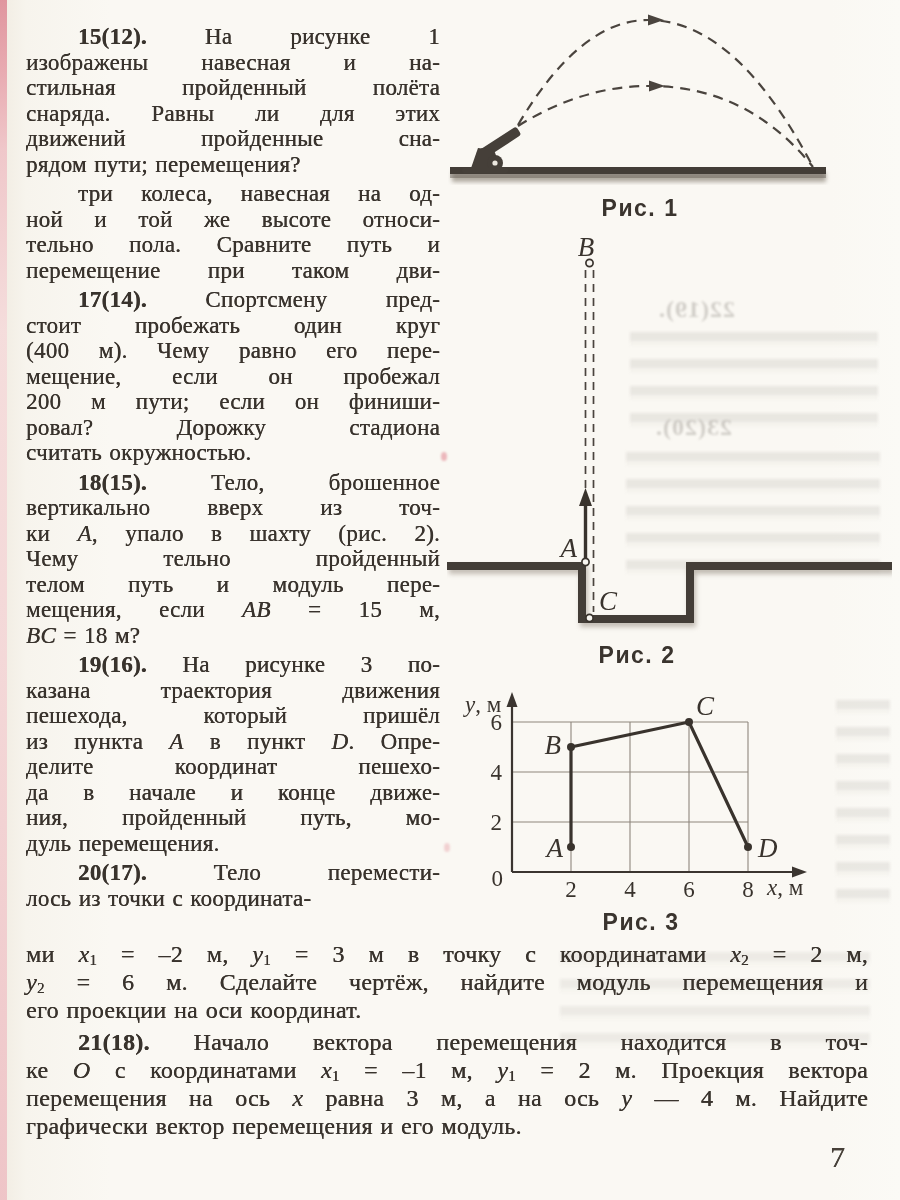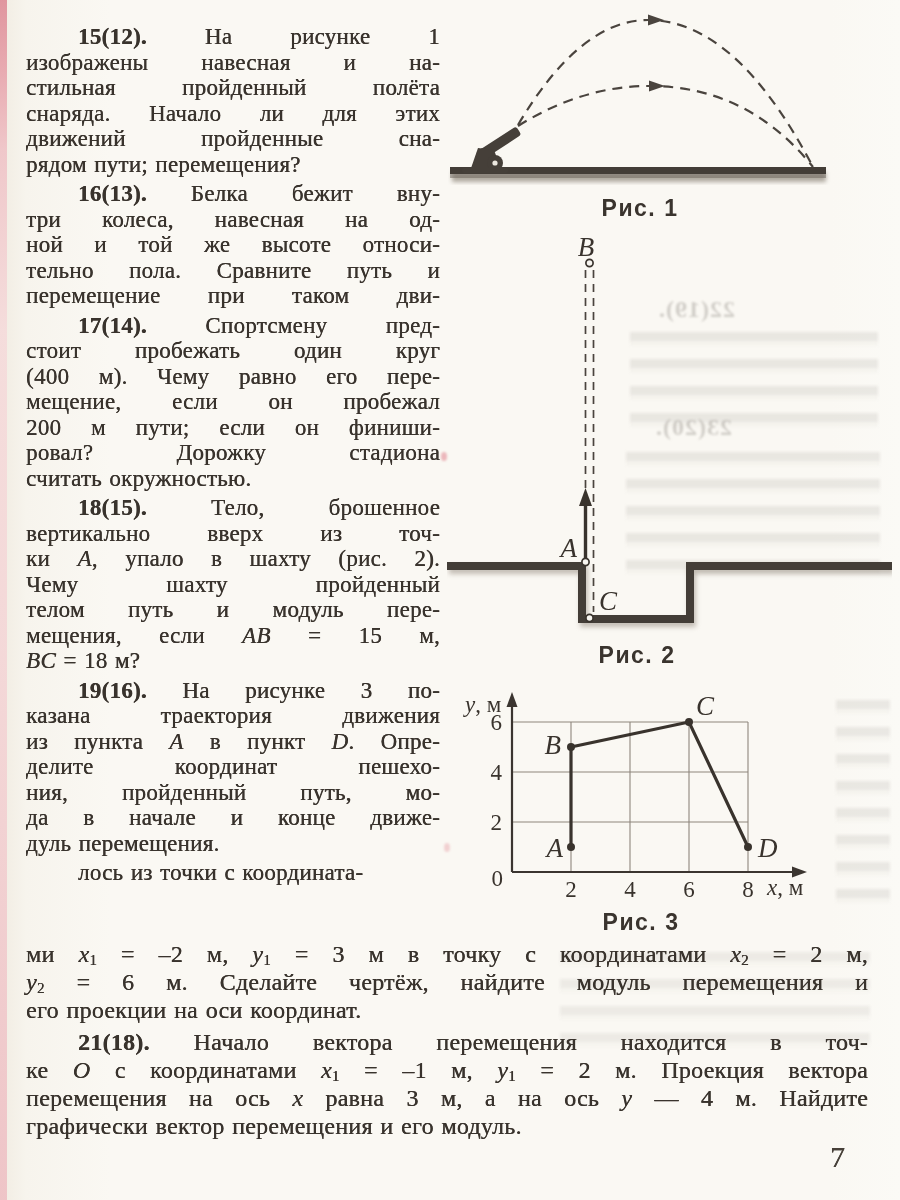--- a/index.html
+++ b/index.html
@@ -57,59 +57,60 @@
   <div class="ghost-lines" style="left:836px;top:700px;width:54px;height:215px;"></div>
   <div class="ghost-lines" style="left:560px;top:952px;width:310px;height:106px;opacity:.8;"></div>
   <div class="speck" style="left:441px;top:452px;"></div>
   <div class="speck" style="left:444px;top:843px;opacity:.6;"></div>
 
   <div class="col-left">
     <div class="prob">
         <div class="ln"><b>15(12).</b> На рисунке 1</div>
         <div class="ln">изображены навесная и на-</div>
         <div class="ln">стильная пройденный полёта</div>
-        <div class="ln">снаряда. Начало ли для этих</div>
+        <div class="ln">снаряда. Равны ли для этих</div>
         <div class="ln">движений пройденные сна-</div>
         <div class="ln last">рядом пути; перемещения?</div>
       </div>
     <div class="prob">
-        <div class="ln"><b>16(13).</b> Белка бежит вну-</div>
         <div class="ln">три колеса, навесная на од-</div>
         <div class="ln">ной и той же высоте относи-</div>
         <div class="ln">тельно пола. Сравните путь и</div>
         <div class="ln">перемещение при таком дви-</div>
       </div>
     <div class="prob">
         <div class="ln"><b>17(14).</b> Спортсмену пред-</div>
         <div class="ln">стоит пробежать один круг</div>
         <div class="ln">(400 м). Чему равно его пере-</div>
         <div class="ln">мещение, если он пробежал</div>
         <div class="ln">200 м пути; если он финиши-</div>
         <div class="ln">ровал? Дорожку стадиона</div>
         <div class="ln last">считать окружностью.</div>
       </div>
     <div class="prob">
         <div class="ln"><b>18(15).</b> Тело, брошенное</div>
         <div class="ln">вертикально вверх из точ-</div>
         <div class="ln">ки <i>A</i>, упало в шахту (рис. 2).</div>
-        <div class="ln">Чему шахту пройденный</div>
+        <div class="ln">Чему тельно пройденный</div>
         <div class="ln">телом путь и модуль пере-</div>
         <div class="ln">мещения, если <i>AB</i> = 15 м,</div>
         <div class="ln last"><i>BC</i> = 18 м?</div>
       </div>
     <div class="prob">
         <div class="ln"><b>19(16).</b> На рисунке 3 по-</div>
         <div class="ln">казана траектория движения</div>
+        <div class="ln">пешехода, который пришёл</div>
         <div class="ln">из пункта <i>A</i> в пункт <i>D</i>. Опре-</div>
         <div class="ln">делите координат пешехо-</div>
+        <div class="ln">да в начале и конце движе-</div>
         <div class="ln">ния, пройденный путь, мо-</div>
-        <div class="ln">да в начале и конце движе-</div>
         <div class="ln last">дуль перемещения.</div>
       </div>
     <div class="prob">
+        <div class="ln"><b>20(17).</b> Тело перемести-</div>
         <div class="ln last">лось из точки с координата-</div>
       </div>
   </div>
 
   <div class="wide">
     <div class="prob noindent">
         <div class="ln">ми <i>x</i><sub>1</sub> = –2 м, <i>y</i><sub>1</sub> = 3 м в точку с координатами <i>x</i><sub>2</sub> = 2 м,</div>
         <div class="ln"><i>y</i><sub>2</sub> = 6 м. Сделайте чертёж, найдите модуль перемещения и</div>
         <div class="ln last">его проекции на оси координат.</div>
       </div>

